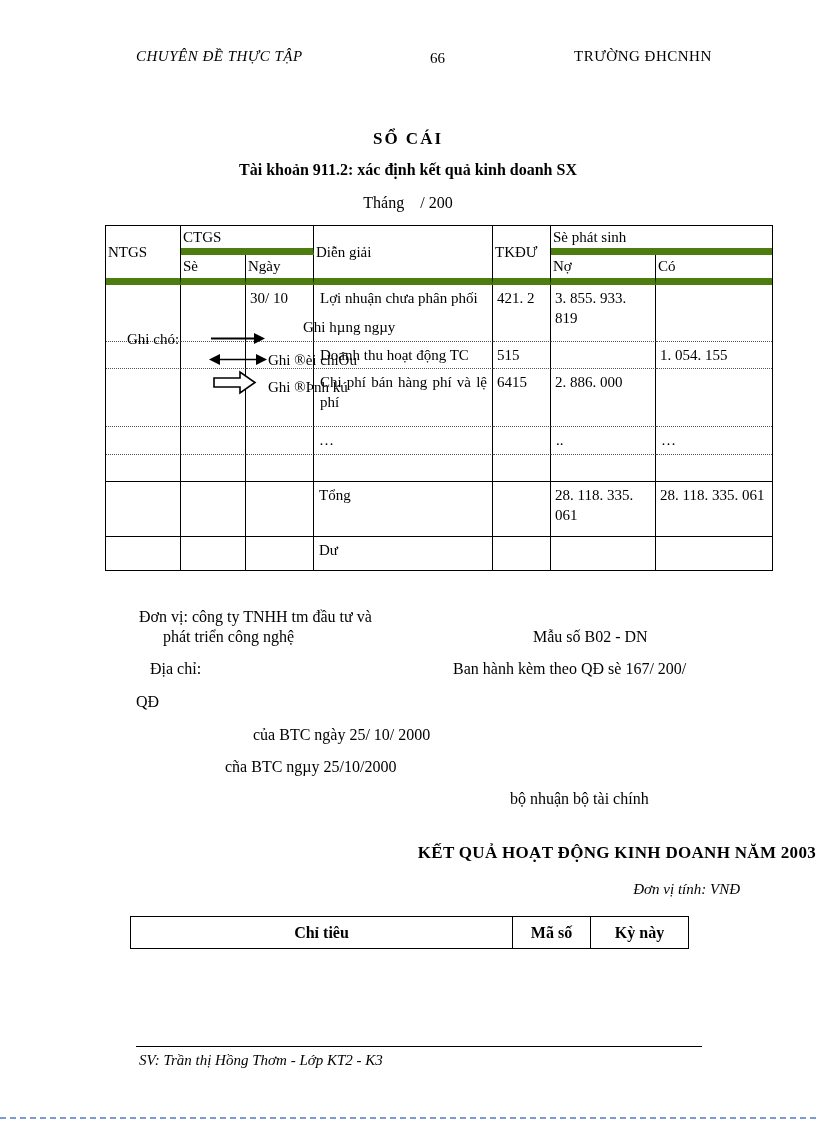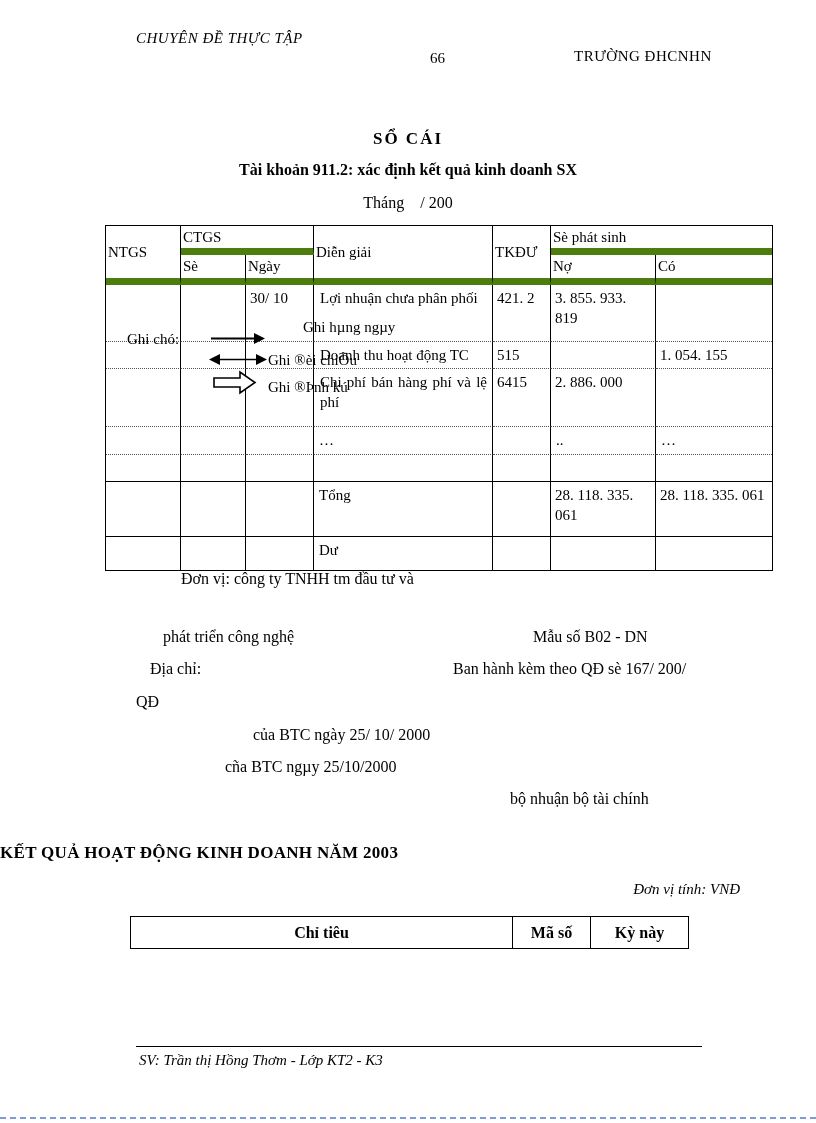--- a/index.html
+++ b/index.html
@@ -7,21 +7,21 @@
   body {
     width:816px; height:1123px;
     position:relative;
     font-family:"Liberation Serif", serif;
     color:#000;
     overflow:hidden;
   }
   .pre { white-space:pre; }
 
   
-  .h-left  { position:absolute; left:136px; top:30px; font-style:italic; font-size:15px; letter-spacing:0.5px; }
+  .h-left  { position:absolute; left:136px; top:48px; font-style:italic; font-size:15px; letter-spacing:0.5px; }
   .h-center{ position:absolute; left:430px; top:50px; font-size:15px; }
   .h-right { position:absolute; left:574px; top:48px; font-size:15px; letter-spacing:0.5px; }
 
   
   .t1 { position:absolute; left:0; top:129px; width:816px; text-align:center; font-weight:bold; font-size:17px; letter-spacing:2px; }
   .t2 { position:absolute; left:0; top:161px; width:816px; text-align:center; font-weight:bold; font-size:16px; }
   .t3 { position:absolute; left:0; top:194px; width:816px; text-align:center; font-size:16px; }
 
   
   table.ledger {
@@ -44,21 +44,21 @@
 
   
   .legend-note { position:absolute; left:127px; top:331px; font-size:15px; }
   .ov   { position:absolute; }
   .ov-label { position:absolute; font-size:15px; white-space:nowrap; }
 
   
   .txt { position:absolute; font-size:16px; white-space:nowrap; }
 
   
-  .rpt-title { position:absolute; left:0; top:843px; width:816px; text-align:left; font-weight:bold; font-size:17px; letter-spacing:0.3px; }
+  .rpt-title { position:absolute; left:0; top:843px; width:816px; text-align:right; font-weight:bold; font-size:17px; letter-spacing:0.3px; }
   .rpt-unit  { position:absolute; right:76px; top:881px; font-style:italic; font-size:15px; }
   table.report {
     position:absolute; left:130px; top:916px;
     border-collapse:collapse; table-layout:fixed;
     font-size:16px;
   }
   .report td { border:1.5px solid #000; padding:4px 8px; vertical-align:middle; }
   .report thead td { font-weight:bold; text-align:center; height:32px; }
   .report tbody td { height:34px; }
   .report .c { text-align:center; }
@@ -188,21 +188,21 @@
     <polygon points="11,1 0,6.5 11,12" fill="#000"></polygon>
     <polygon points="47,1 58,6.5 47,12" fill="#000"></polygon>
   </svg>
   <div class="ov-label" style="left:268px; top:352px;">Ghi ®èi chiÕu</div>
 
   <svg class="ov" style="left:213px; top:370px;" width="44" height="25">
     <polygon points="1,8 27,8 27,2 42,12.5 27,23 27,17 1,17" fill="#fff" stroke="#000" stroke-width="1.6"></polygon>
   </svg>
   <div class="ov-label" style="left:268px; top:379px;">Ghi ®Þnh kú</div>
 
-  <div class="txt" style="left:139px; top:570px;margin-left:42px;">Đơn vị:  công ty TNHH tm đầu tư và</div>
+  <div class="txt" style="left:139px; top:608px;">Đơn vị:  công ty TNHH tm đầu tư và</div>
   <div class="txt" style="left:163px; top:628px;">phát triển  công nghệ</div>
   <div class="txt" style="left:533px; top:628px;">Mẫu  số B02  - DN</div>
   <div class="txt" style="left:150px; top:660px;">Địa chỉ:</div>
   <div class="txt" style="left:453px; top:660px;">Ban  hành  kèm theo  QĐ  sè 167/ 200/</div>
   <div class="txt" style="left:136px; top:693px;">QĐ</div>
   <div class="txt" style="left:253px; top:726px;">của BTC ngày 25/ 10/ 2000</div>
   <div class="txt" style="left:225px; top:758px;">cña BTC ngµy 25/10/2000</div>
   <div class="txt" style="left:510px; top:790px;">bộ nhuận bộ tài  chính</div>
 
   <div class="rpt-title">KẾT QUẢ HOẠT ĐỘNG KINH DOANH NĂM 2003</div>

